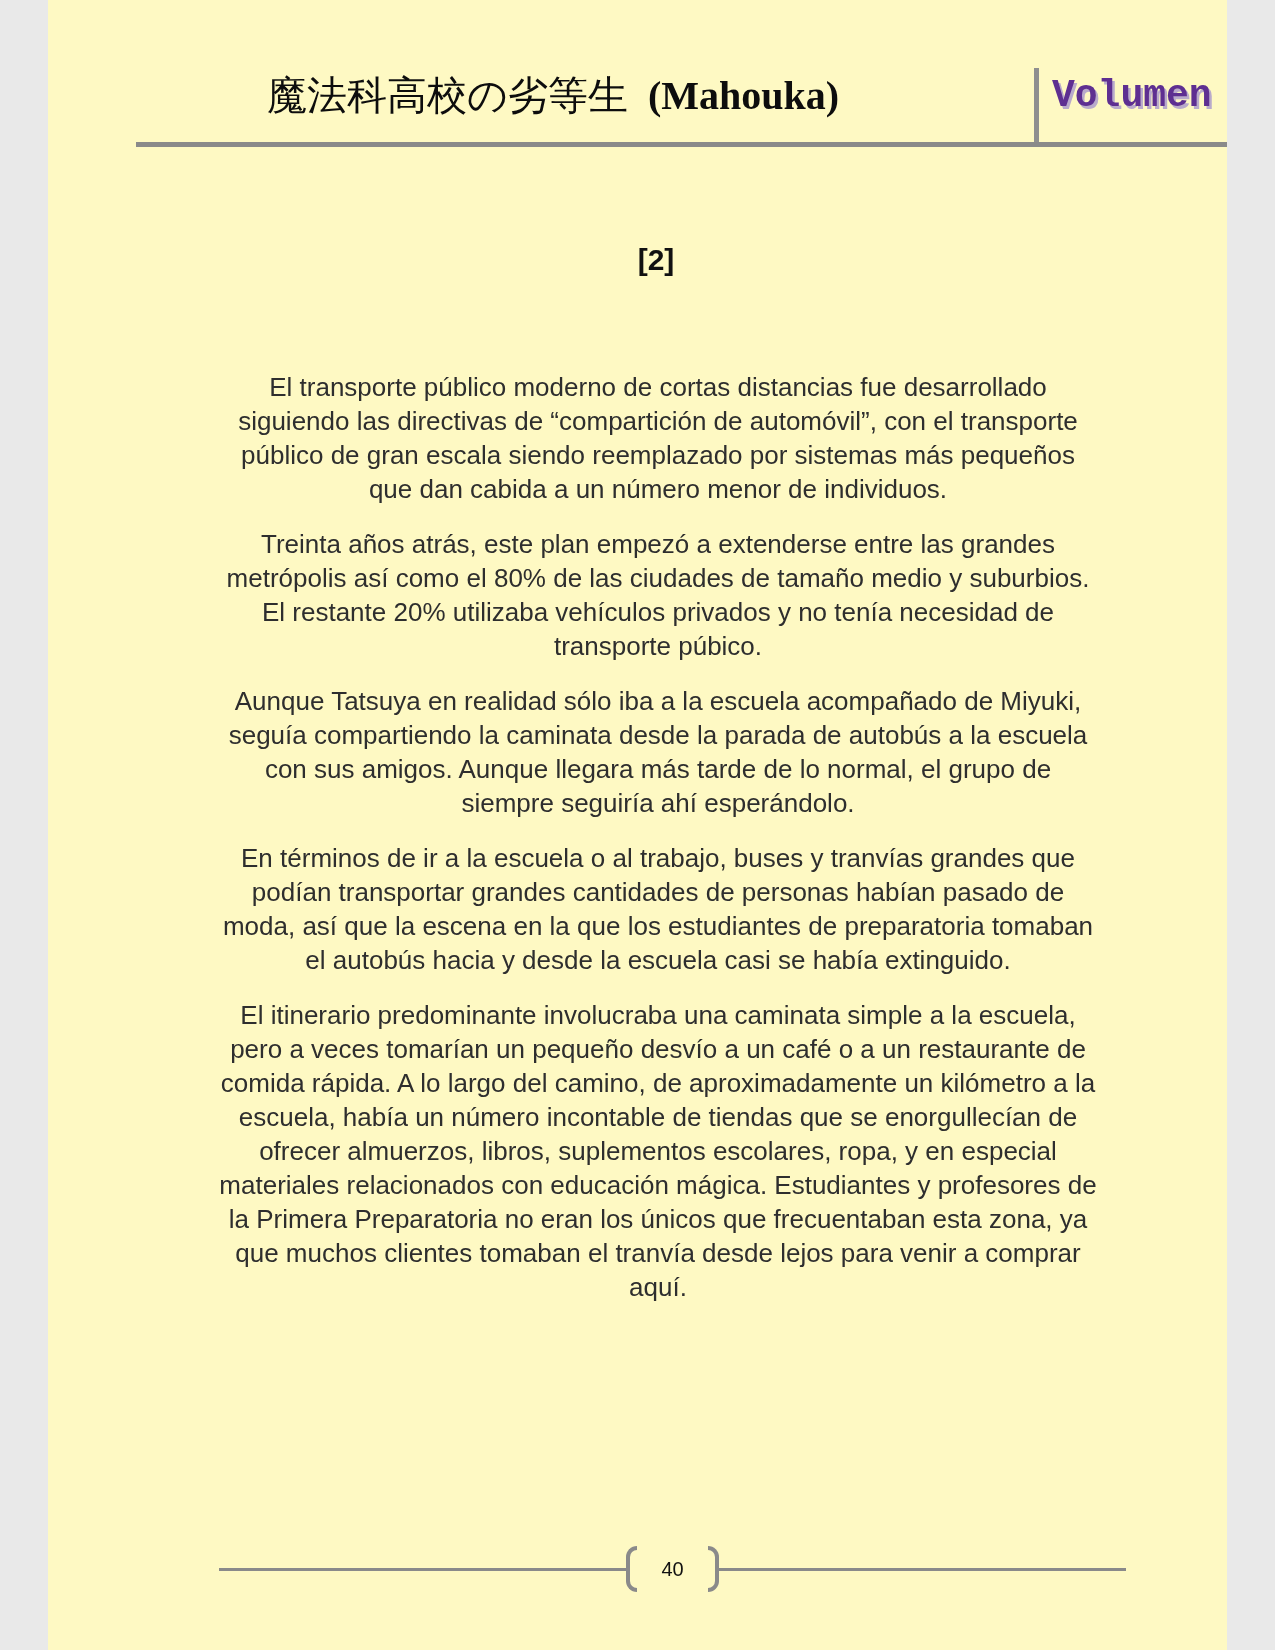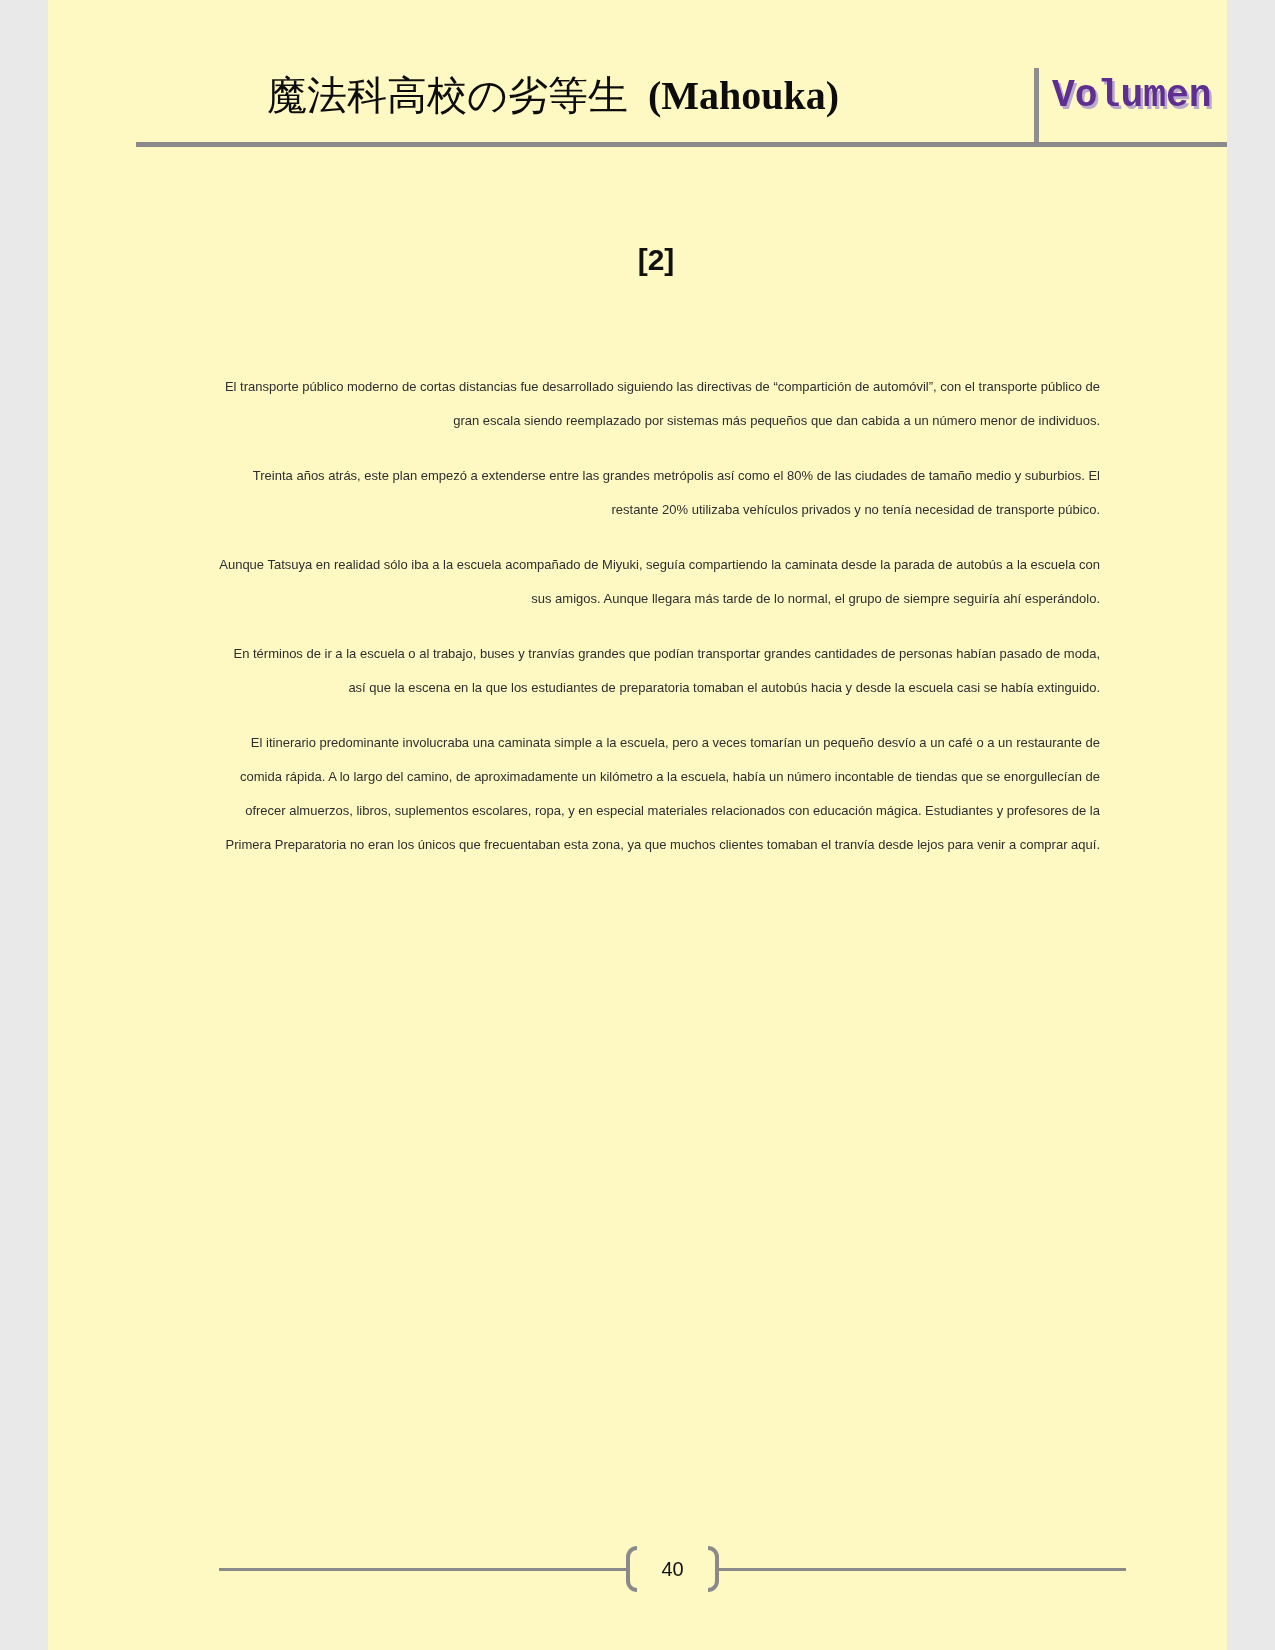--- a/index.html
+++ b/index.html
@@ -45,23 +45,23 @@
     text-align:center;
     font-weight:bold;font-size:30px;color:#111;
   }
 
   
   .body-text{
     position:absolute;left:168px;top:370px;width:884px;
   }
   .body-text p{
     margin:0 0 21px 0;
-    font-size:13px;line-height:34px;
+    font-size:26px;line-height:34px;
     color:#2e2e2e;
-    text-align:right;
+    text-align:center;
   }
 
   
   .footer{
     position:absolute;left:171px;top:1546px;width:907px;
     display:flex;align-items:center;
   }
   .footer .rule{flex:1;height:3px;background:#8a8a8a;}
   .bracket{
     width:11px;height:46px;

